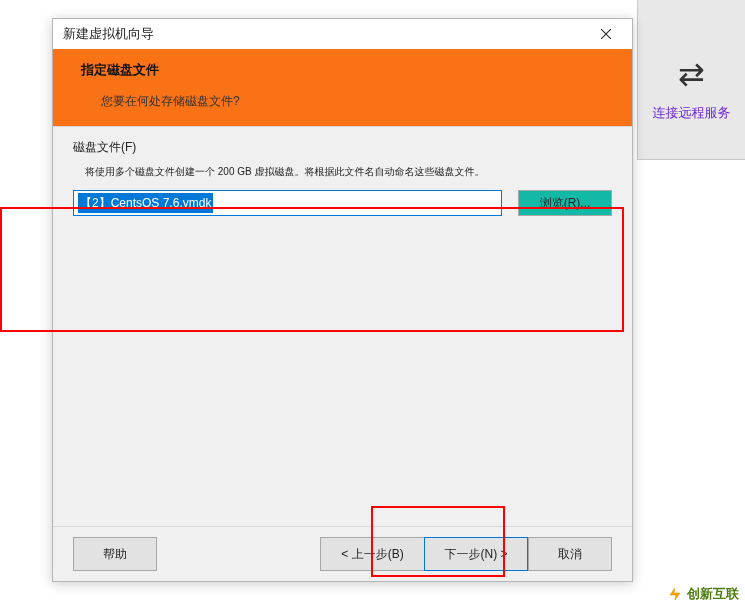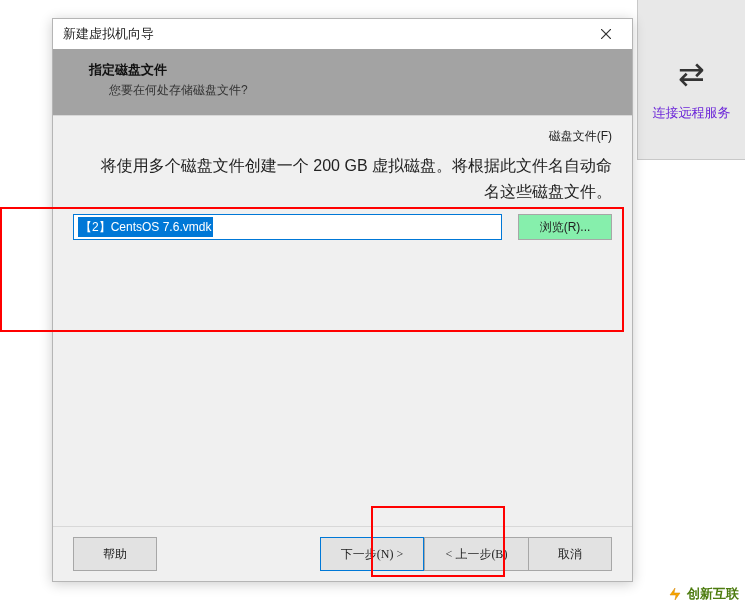--- a/index.html
+++ b/index.html
@@ -66,53 +66,51 @@
       width: 40px;
       height: 26px;
       display: flex;
       align-items: center;
       justify-content: center;
       font-size: 14px;
       color: #333;
       cursor: pointer;
     }
     .header-section {
-      background: #a3a3a3;
-      padding: 12px 20px 16px 36px;
+      background: #f97316;
+      padding: 12px 20px 16px 28px;
     }
     .header-section .heading {
       font-size: 13px;
       font-weight: bold;
       color: #111;
     }
     .header-section .subtext {
-      margin-top: 3px;
+      margin-top: 14px;
       margin-left: 20px;
       font-size: 12px;
       color: #333;
     }
     .body-section {
       flex: 1;
       background: #f0f0f0;
       border-top: 1px solid #d8d8d8;
       border-bottom: 1px solid #d8d8d8;
       padding: 12px 20px;
       position: relative;
     }
     .group-label {
       font-size: 12px;
       color: #222;
-      text-align: right;
     }
     .group-desc {
       margin: 8px 0 10px 12px;
-      font-size: 16px;
+      font-size: 10px;
       color: #222;
       line-height: 1.6;
-      text-align: right;
     }
     .file-row {
       display: flex;
       align-items: center;
       gap: 16px;
       margin: 10px 0;
       position: relative;
     }
     .file-input {
       flex: 1;
@@ -128,21 +126,21 @@
       background: #0078d7;
       color: #fff;
       padding: 0 2px;
       line-height: 20px;
       display: inline-block;
     }
     .browse-btn {
       width: 94px;
       height: 26px;
       border: 1px solid #a7a7a7;
-      background: #86efac;
+      background: #14b8a6;
       font-size: 12px;
       color: #222;
       display: flex;
       align-items: center;
       justify-content: center;
       cursor: pointer;
     }
     .annot-box {
       position: absolute;
       border: 2px solid #ff0000;
@@ -170,21 +168,20 @@
       height: 26px;
       border: 1px solid #a7a7a7;
       background: #e2e2e2;
       font-size: 12px;
       color: #222;
       display: flex;
       align-items: center;
       justify-content: center;
       cursor: pointer;
       padding: 16px 8px;
-      font-family: Liberation Serif, serif;
     }
     .btn.help { width: 84px; }
     .footer-spacer { flex: 1; }
     .btn.back { width: 104px; border-right:none;}
     .btn.next { width: 104px; border: 1px solid #0078d7; background:#e2e2e2; }
     .btn.cancel { width: 84px; }
     .nav-btns { display:flex; }
     .watermark {
       position: absolute;
       right: 6px;
@@ -231,22 +228,22 @@
         <span class="file-input-text">【2】CentsOS 7.6.vmdk</span>
       </div>
       <div class="browse-btn">浏览(R)...</div>
     </div>
   </div>
 
   <div class="footer-section">
     <div class="btn help">帮助</div>
     <div class="footer-spacer"></div>
     <div class="nav-btns">
+      <div class="btn back">&lt; 上一步(B)</div>
       <div class="btn next">下一步(N) &gt;</div>
-      <div class="btn back">&lt; 上一步(B)</div>
     </div>
     <div class="btn cancel">取消</div>
   </div>
 </div>
 
 <div class="annot-box top"></div>
 <div class="annot-box bottom"></div>
 
 <div class="watermark">
   <svg width="16" height="16" viewBox="0 0 16 16">

